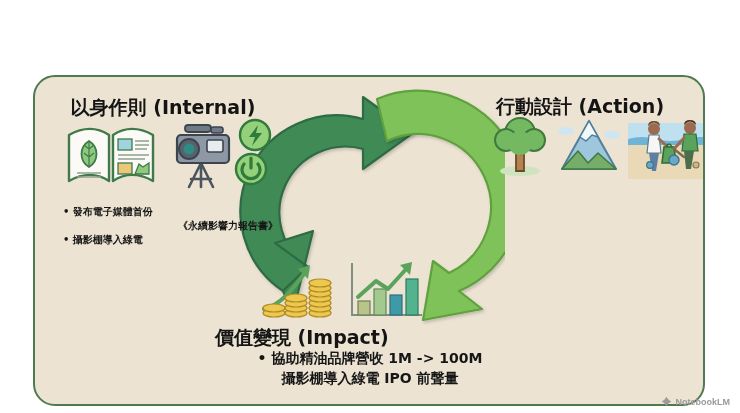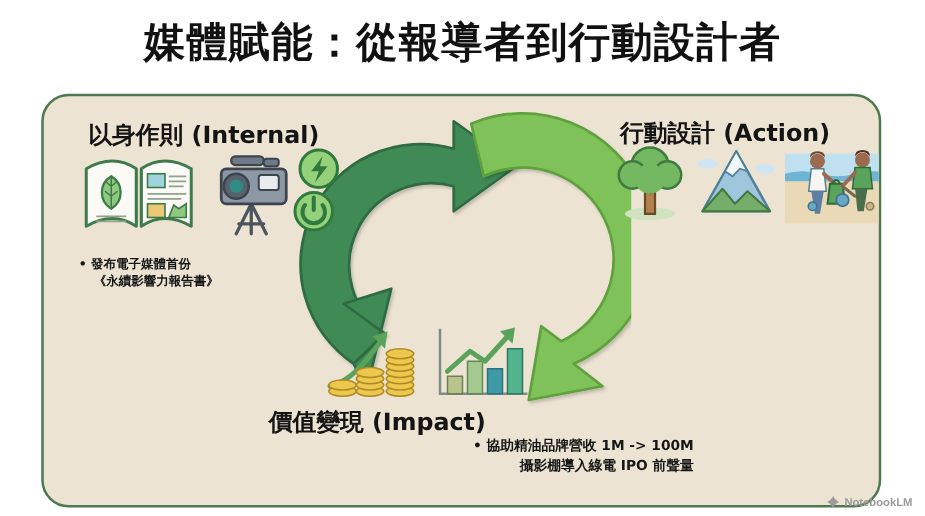--- a/index.html
+++ b/index.html
@@ -52,31 +52,31 @@
 
   
   .bullets{
     position:absolute;
     font-size:10px; font-weight:bold; color:#161616; line-height:1.42;
     font-family:"DejaVu Sans","Liberation Sans",sans-serif;
   }
   #bul-internal{ left:28px; top:128px; width:215px; }
   #bul-action  { left:432px; top:128px; width:235px; }
   .bl{ display:block; white-space:nowrap; }
-  .bl.ind{ padding-left:12px; }
+  .bl.ind{ padding-left:12px;text-align:right; }
 
   
   #head-impact{
     position:absolute; left:180px; top:248px; width:310px;
     text-align:left; font-size:19px; font-weight:bold; color:#141414;
     font-family:"DejaVu Sans","Liberation Sans",sans-serif; white-space:nowrap;
   }
   #bul-impact{
     position:absolute; left:150px; top:272px; width:370px;
-    text-align:right; font-size:11px; font-weight:bold; color:#161616;
+    text-align:center; font-size:14px; font-weight:bold; color:#161616;
     line-height:1.42;
     font-family:"DejaVu Sans","Liberation Sans",sans-serif;
   }
 
   
   .iconrow{ position:absolute; display:flex; align-items:flex-end; }
   #icons-internal{ left:28px; top:36px; gap:8px; }
   #icons-action  { left:455px; top:36px; gap:6px; }
   #icons-impact  { left:225px; top:182px; gap:6px; }
 
@@ -87,21 +87,20 @@
     font-size:9px; font-weight:bold; color:#9a9a9a;
     font-family:"Liberation Sans",sans-serif;
     justify-content:flex-end;
   }
 </style>
 </head>
 <body>
 
 <div id="stage">
 
-  <div id="title">媒體賦能：從報導者到行動設計者</div>
 
   <div id="card">
 
     <svg id="ring" viewBox="0 0 268 268">
       <defs>
         <filter id="sh" x="-20%" y="-20%" width="150%" height="150%">
           <feDropShadow dx="1.5" dy="2" stdDeviation="1.4" flood-color="#000" flood-opacity="0.18"></feDropShadow>
         </filter>
       </defs>
 
@@ -172,20 +171,21 @@
           <circle cx="84" cy="56" r="15" fill="#95d07a" stroke="#2f7a3c" stroke-width="2.4"></circle>
           <path d="M77 51 A 9 9 0 1 0 91 51" fill="none" stroke="#2f7a3c" stroke-width="3.2" stroke-linecap="round"></path>
           <path d="M84 45 L84 55" stroke="#2f7a3c" stroke-width="3.2" stroke-linecap="round"></path>
         </g>
       </svg>
     </div>
 
     <div class="bullets" id="bul-internal">
       <span class="bl">• 發布電子媒體首份</span>
       <span class="bl ind">《永續影響力報告書》</span>
+      <span class="bl">• 攝影棚導入綠電</span>
     </div>
 
     <div class="col-head" id="head-action">行動設計 (Action)</div>
 
     <div class="iconrow" id="icons-action">
 
       <svg width="60" height="66" viewBox="0 0 60 66">
         <ellipse cx="30" cy="58" rx="20" ry="5" fill="#cfe3c0"></ellipse>
         <path d="M26 34 L26 58 L34 58 L34 34 Z" fill="#b3824f" stroke="#6b4a2a" stroke-width="1.8"></path>
         <path d="M30 36 L22 28 M30 42 L38 33" stroke="#6b4a2a" stroke-width="1.8" fill="none"></path>

